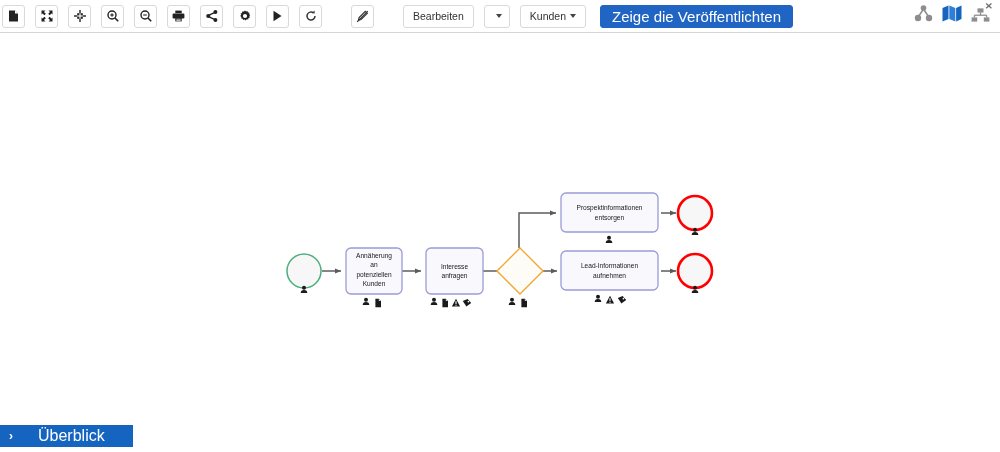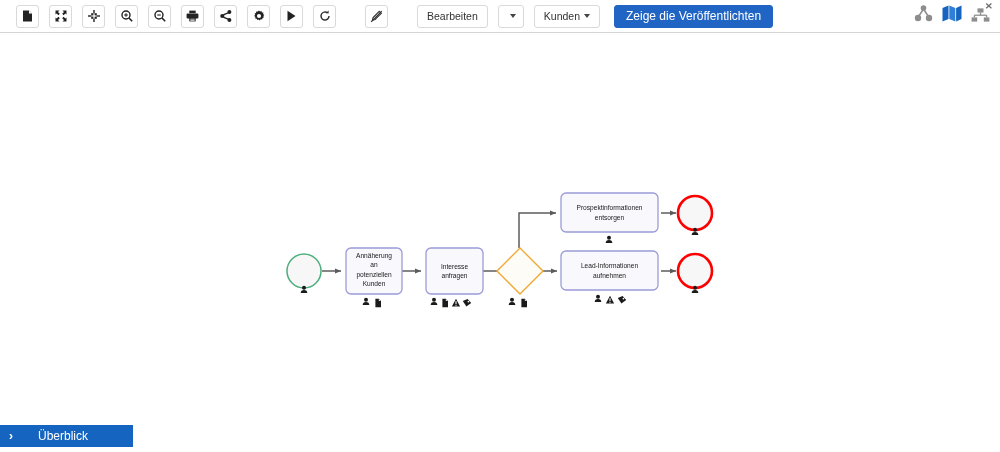--- a/index.html
+++ b/index.html
@@ -13,21 +13,21 @@
   #app { position: relative; width: 1000px; height: 452px; background:#fff; }
 
   
   .toolbar {
     position: absolute; left: 0; top: 0;
     width: 1000px; height: 33px;
     background: #ffffff;
     border-bottom: 1px solid #d5d5d5;
     display: flex; align-items: center;
   }
-  .tb-left { display: flex; align-items: center; padding-left: 16px; gap: 10px; }
+  .tb-left { display: flex; align-items: center; padding-left: 2px; gap: 10px; }
   .tb-right { position: absolute; right: 8px; top: 3px; display: flex; align-items: center; gap: 9px; }
 
   .tb-btn {
     width: 23px; height: 23px;
     border: 1px solid #d9d9d9;
     border-radius: 3px;
     background: #fff;
     display: flex; align-items: center; justify-content: center;
     cursor: pointer;
     padding: 0;
@@ -55,21 +55,21 @@
     border-top: 4px solid #444;
     margin-left: 4px;
   }
   .tb-primary {
     height: 23px;
     background: #2065c4;
     color: #fff;
     border: 1px solid #2065c4;
     border-radius: 3px;
     display: flex; align-items: center;
-    font-size: 12px;
+    font-size: 15px;
     padding: 0 11px;
     cursor: pointer;
     white-space: nowrap;
     margin-left: 4px;
   }
   .ico-right { cursor: pointer; display: block; }
 
   
   .canvas {
     position: absolute; left: 0; top: 33px;
@@ -86,21 +86,21 @@
     background: #1565c0;
     display: flex; align-items: center;
     cursor: pointer;
   }
   .bb-chevron {
     width: 22px; text-align: center;
     color: #ffffff; font-size: 12px; font-weight: bold;
     line-height: 22px;
   }
   .bb-label {
-    color: #ffffff; font-size: 12px;
+    color: #ffffff; font-size: 16px;
     margin-left: 16px;
   }
 
   
   .bpmn-label {
     font-family: "Liberation Sans", sans-serif;
     font-size: 6.6px;
     fill: #1a1a1a;
     text-anchor: middle;
     dominant-baseline: middle;

